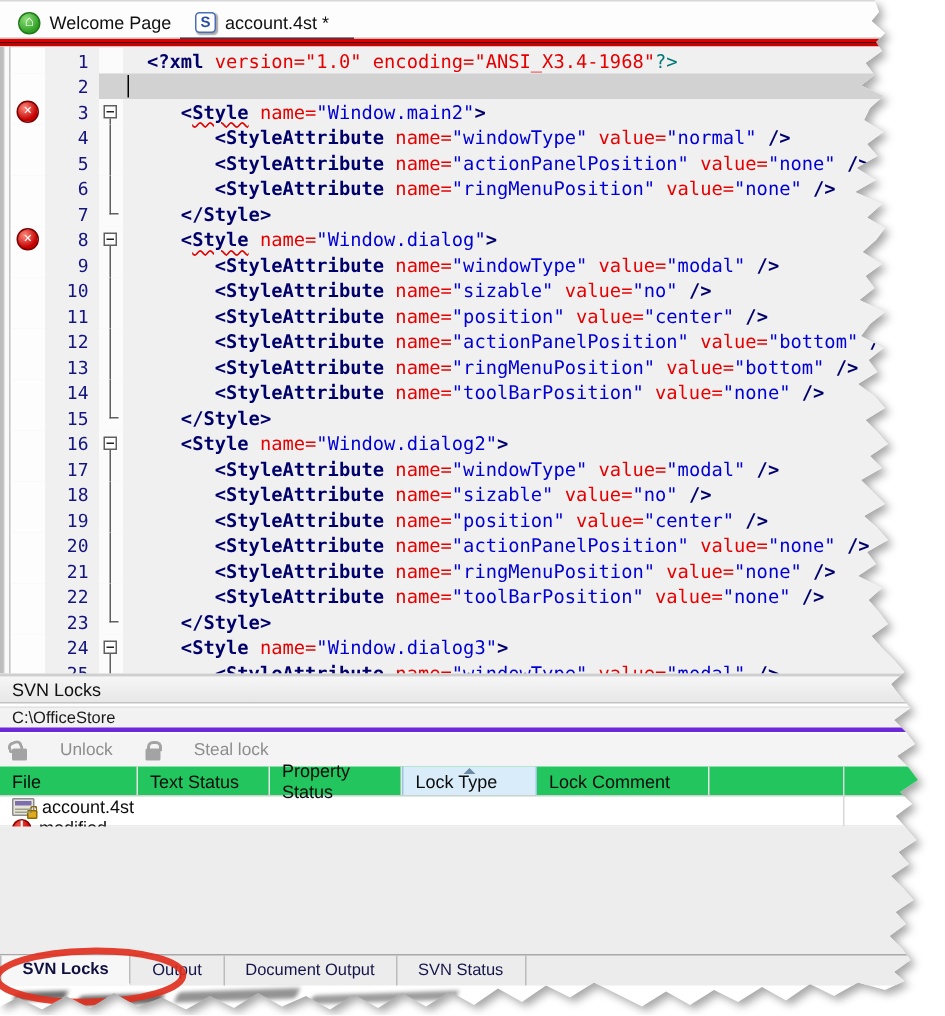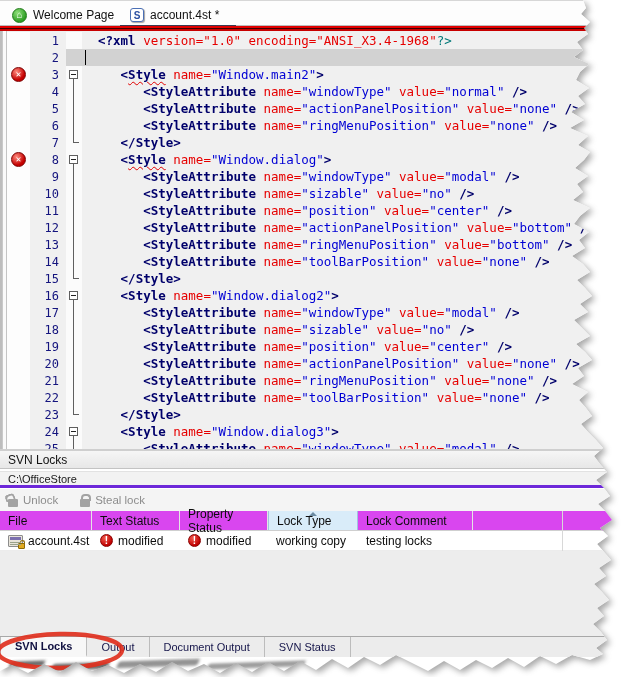--- a/index.html
+++ b/index.html
@@ -39,32 +39,32 @@
   .sg-ts{color:#00006b;font-weight:bold;text-decoration:underline wavy #e00000 1px;text-underline-offset:2px;}
   .sg-a{color:#e60000;}
   .sg-v{color:#0000d4;}
   .sg-d{color:#e60000;}
   .sg-p{color:#007878;}
 
   
   .panel-title{position:absolute;left:0;top:449px;width:630px;height:20px;background:linear-gradient(#f6f6f6,#e7e7e7);border-top:2px solid #cfcfcf;border-bottom:1px solid #c3c3c3;font-size:12px;color:#111;display:flex;align-items:center;padding-left:8px;}
   .path-bar{position:absolute;left:0;top:471px;width:630px;height:17px;background:#f2f2f2;border-top:1px solid #e2e2e2;border-bottom:3px solid #6d28d9;font-size:11px;color:#1a1a1a;display:flex;align-items:center;padding-left:8px;}
   .lock-toolbar{position:absolute;left:0;top:489px;width:630px;height:22px;background:#f4f4f4;display:flex;align-items:center;gap:22px;padding-left:8px;font-size:11.5px;color:#8d8d8d;}
-  .tbtn{display:flex;align-items:center;gap:5px;}
+  .tbtn{display:flex;align-items:center;gap:22px;}
   .lockicon{position:relative;width:10px;height:8px;background:#a3a3a3;border-radius:1px;margin-top:5px;}
   .lockicon::before{content:"";position:absolute;left:1px;top:-5px;width:6px;height:5px;border:2px solid #a3a3a3;border-bottom:none;border-radius:4px 4px 0 0;}
   .lockicon.open::before{left:-3px;transform:rotate(-20deg);}
 
   
   .lock-table{position:absolute;left:0;top:511px;width:630px;font-size:12px;color:#0d0d0d;}
-  .thead{display:flex;height:20px;background:#d946ef;border-bottom:1px solid #cfcfcf;}
+  .thead{display:flex;height:20px;background:#22c55e;border-bottom:1px solid #cfcfcf;}
   .th{display:flex;align-items:center;padding-left:8px;border-right:1px solid #e4e4e4;position:relative;}
   .th.sorted{background:#d9ecf9;border-left:1px solid #9fc6e0;border-right:1px solid #9fc6e0;}
   .sort-arrow{position:absolute;top:1px;left:50%;margin-left:-4px;width:0;height:0;border-left:4px solid transparent;border-right:4px solid transparent;border-bottom:4px solid #6c8ba3;}
-  .trow{display:flex;height:20px;background:#fff;border-bottom:1px solid #ececec;}
+  .trow{display:flex;height:20px;background:#fff;border-bottom:1px solid #ececec;flex-direction:column;}
   .td{display:flex;align-items:center;gap:5px;padding-left:8px;}
   .file-icon{position:relative;width:15px;height:12px;background:#e8e4da;border:1px solid #8c8c8c;border-radius:1px;flex:none;}
   .file-icon::before{content:"";position:absolute;left:1px;top:1px;right:1px;height:3px;background:#7b6fae;}
   .file-icon::after{content:"";position:absolute;left:1px;top:6px;right:1px;height:1px;background:#9aa28a;box-shadow:0 2px 0 #9aa28a;}
   .mini-lock{position:absolute;right:-3px;bottom:-3px;width:7px;height:6px;background:#e0a91f;border:1px solid #8d6a08;border-radius:1px;}
   .mini-lock::before{content:"";position:absolute;left:1px;top:-4px;width:3px;height:4px;border:1px solid #8d6a08;border-bottom:none;border-radius:3px 3px 0 0;}
   .status-badge{width:13px;height:13px;border-radius:50%;background:radial-gradient(circle at 35% 30%,#f25a4d,#c00000 70%);border:1px solid #8a0000;color:#fff;font-size:10px;font-weight:bold;display:flex;align-items:center;justify-content:center;line-height:1;flex:none;}
   .panel-fill{position:absolute;left:0;top:551px;width:630px;height:85px;background:#ededed;}
   .table-right-edge{position:absolute;left:562px;top:511px;width:1px;height:40px;background:#d8d8d8;}
 

